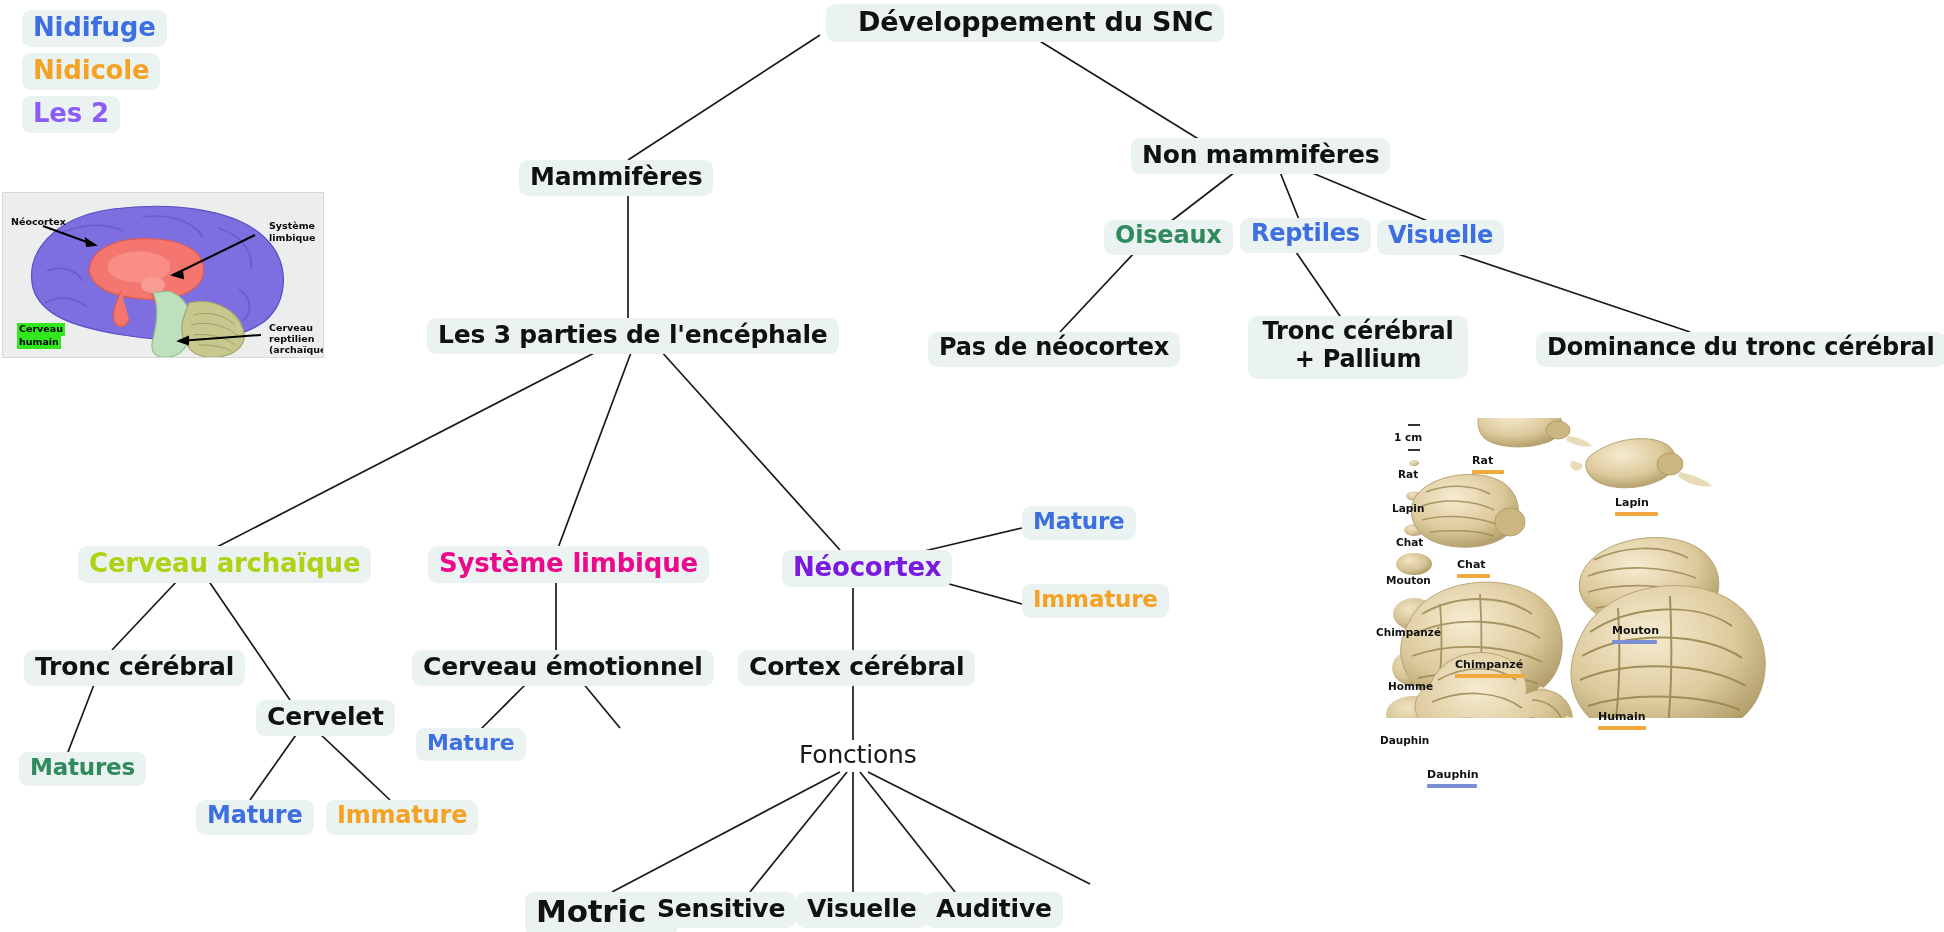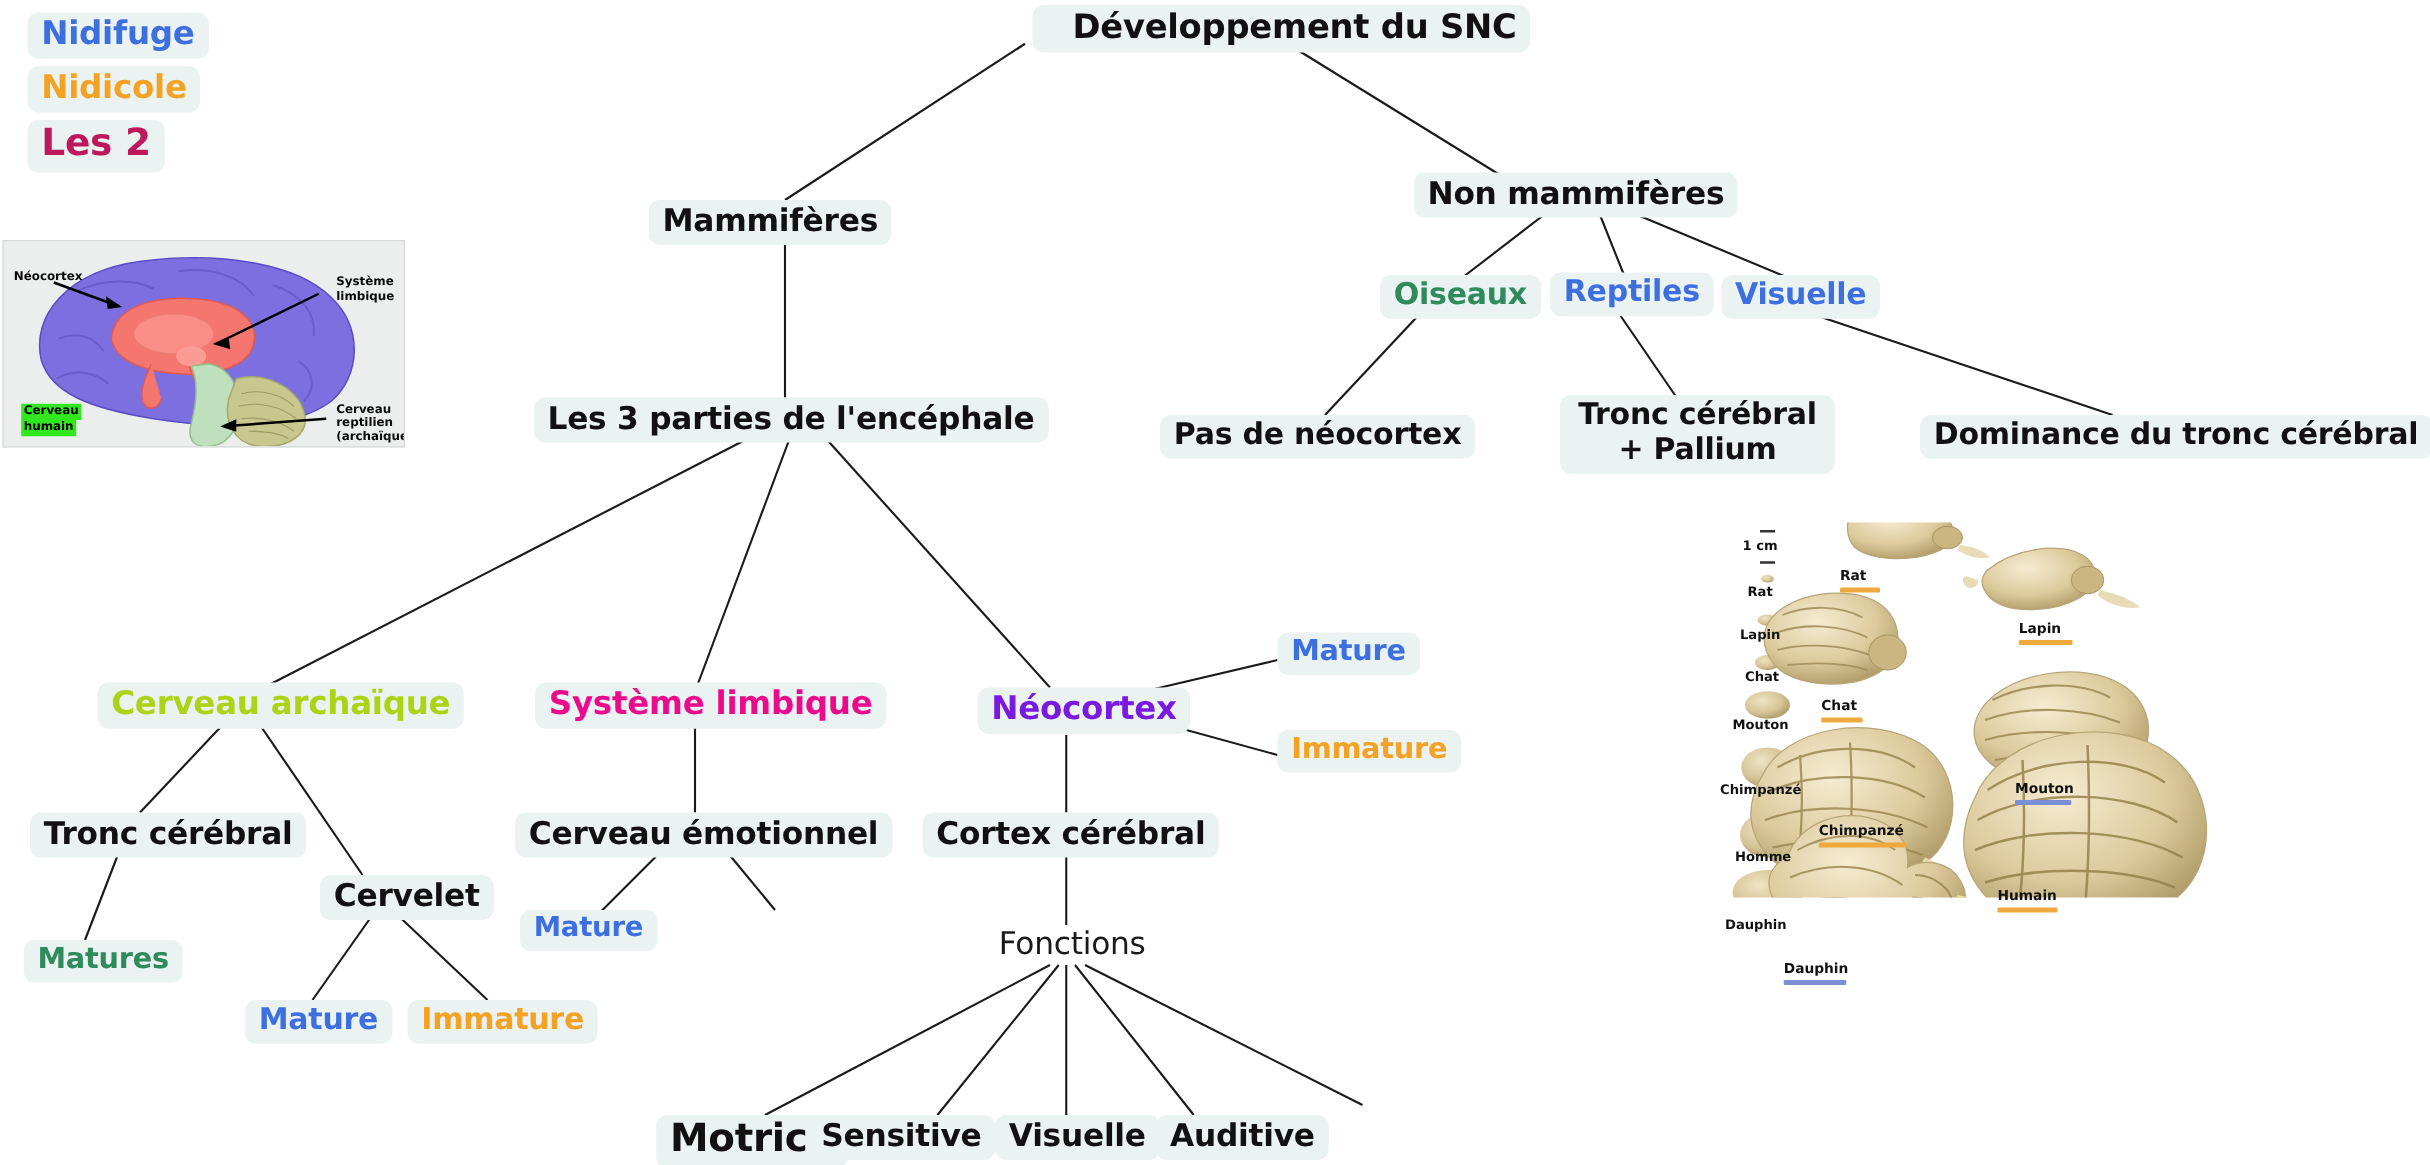--- a/index.html
+++ b/index.html
@@ -89,21 +89,21 @@
       <line x1="847" y1="772" x2="750" y2="892"></line>
       <line x1="853" y1="772" x2="853" y2="892"></line>
       <line x1="860" y1="772" x2="955" y2="892"></line>
       <line x1="868" y1="772" x2="1090" y2="884"></line>
     </g>
   </svg>
 
   <div class="legend">
     <div class="node" style="font-size:26px;color:#3d6fe0;">Nidifuge</div><br>
     <div class="node" style="font-size:26px;color:#f4a224;">Nidicole</div><br>
-    <div class="node" style="font-size:30px;color:#be185d;">Les 2</div>
+    <div class="node" style="font-size:26px;color:#8b5cf6;">Les 2</div>
   </div>
 
   <div class="brainfig">
     <svg viewBox="0 0 320 164" width="320" height="164">
 
       <path d="M30 95 C22 60 50 24 110 16 C175 8 235 18 262 45 C288 70 285 108 262 128 C230 152 170 150 120 142 C70 134 38 122 30 95 Z" fill="#7d6fe0" stroke="#5a4cc4" stroke-width="1.2"></path>
       <path d="M58 40 C80 30 104 30 120 38" fill="none" stroke="#6a5ccc" stroke-width="1.6"></path>
       <path d="M140 24 C165 20 190 28 200 44" fill="none" stroke="#6a5ccc" stroke-width="1.6"></path>
       <path d="M215 35 C238 42 250 58 248 76" fill="none" stroke="#6a5ccc" stroke-width="1.6"></path>
       <path d="M44 78 C58 72 72 76 80 88" fill="none" stroke="#6a5ccc" stroke-width="1.6"></path>

